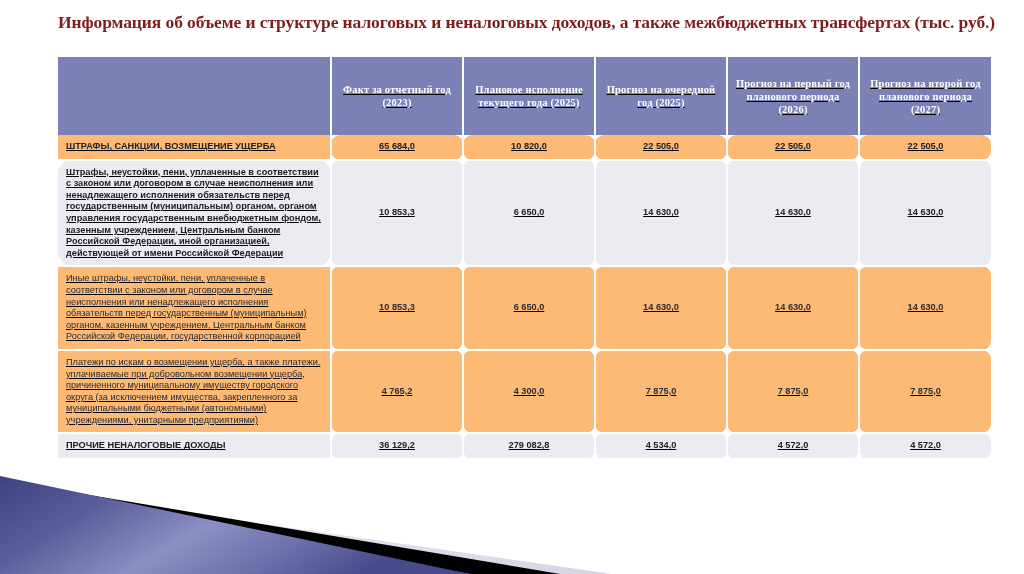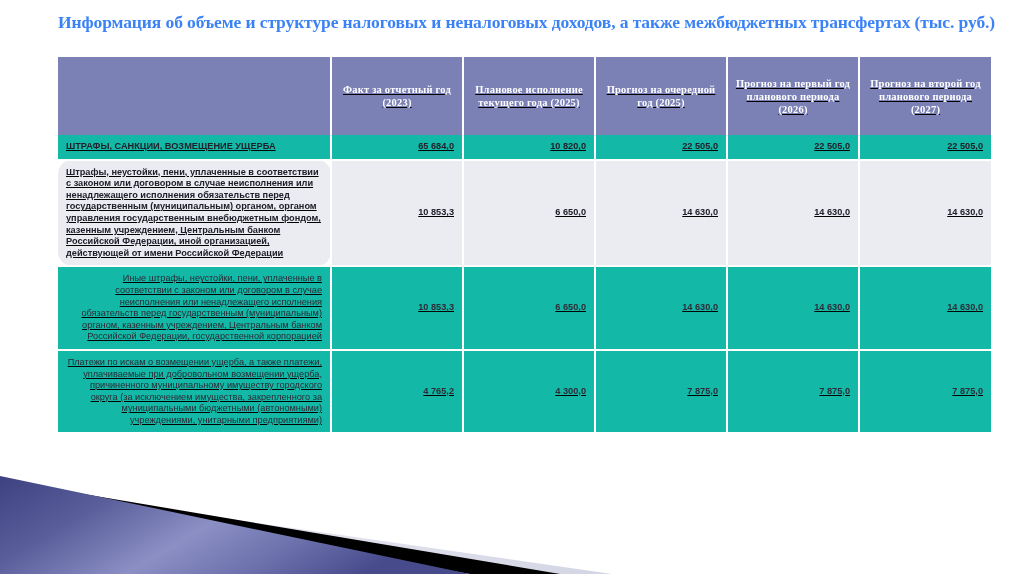--- a/index.html
+++ b/index.html
@@ -18,21 +18,21 @@
   
   .slide-title {
     position: absolute;
     left: 58px;
     top: 12px;
     width: 940px;
     font-family: "Liberation Serif", serif;
     font-weight: bold;
     font-size: 17.5px;
     line-height: 21px;
-    color: #3b82f6;
+    color: #7f1d1d;
     letter-spacing: -0.1px;
   }
 
   
   .table-wrap {
     position: absolute;
     left: 58px;
     top: 57px;
     width: 933px;
   }
@@ -66,28 +66,28 @@
     font-size: 9.2px;
     line-height: 11.6px;
     color: #20202a;
     padding: 6px 8px;
     vertical-align: middle;
     border-right: 2px solid #ffffff;
     border-bottom: 2px solid #ffffff;
   }
   table.fin tbody td:last-child { border-right: none; }
 
-  tbody tr.shade-a td { background: #14b8a6; }
+  tbody tr.shade-a td { background: #fdba74; }
   tbody tr.shade-b td { background: #ebebf2; }
 
   td.lbl  { text-align: left; }
-  td.val  { text-align: right; font-weight: bold; padding-right: 12px; white-space: nowrap; }
+  td.val  { text-align: center; font-weight: bold; padding-right: 12px; white-space: nowrap; border-radius: 9px; }
 
   td.lbl.bold  { font-weight: bold; border-radius: 14px; }
-  td.lbl.plain { font-weight: normal; color: #2a2a34; text-align: right; }
+  td.lbl.plain { font-weight: normal; color: #2a2a34; }
   td.lbl.caps  { font-weight: bold; }
 
   tr.r-sub td.val { font-weight: bold; }
   tr.r-sub2 td.val { font-weight: bold; color: #2d2d38; }
 
   
   .deco {
     position: absolute;
     left: 0;
     bottom: 0;
@@ -153,20 +153,28 @@
 
       <tr class="shade-a r-sub2">
         <td class="lbl plain">Платежи по искам о возмещении ущерба, а также платежи, уплачиваемые при добровольном возмещении ущерба, причиненного муниципальному имуществу городского округа (за исключением имущества, закрепленного за муниципальными бюджетными (автономными) учреждениями, унитарными предприятиями)</td>
         <td class="val">4 765,2</td>
         <td class="val">4 300,0</td>
         <td class="val">7 875,0</td>
         <td class="val">7 875,0</td>
         <td class="val">7 875,0</td>
       </tr>
 
+      <tr class="shade-b">
+        <td class="lbl caps">ПРОЧИЕ НЕНАЛОГОВЫЕ ДОХОДЫ</td>
+        <td class="val">36 129,2</td>
+        <td class="val">279 082,8</td>
+        <td class="val">4 534,0</td>
+        <td class="val">4 572,0</td>
+        <td class="val">4 572,0</td>
+      </tr>
 
     </tbody>
   </table>
 </div>
 
 <svg class="deco" viewBox="0 0 1024 110" preserveAspectRatio="none">
   <defs>
     <linearGradient id="gPurple" x1="0" y1="0" x2="1" y2="0.35">
       <stop offset="0%" stop-color="#3d4180"></stop>
       <stop offset="28%" stop-color="#5a5f9b"></stop>

